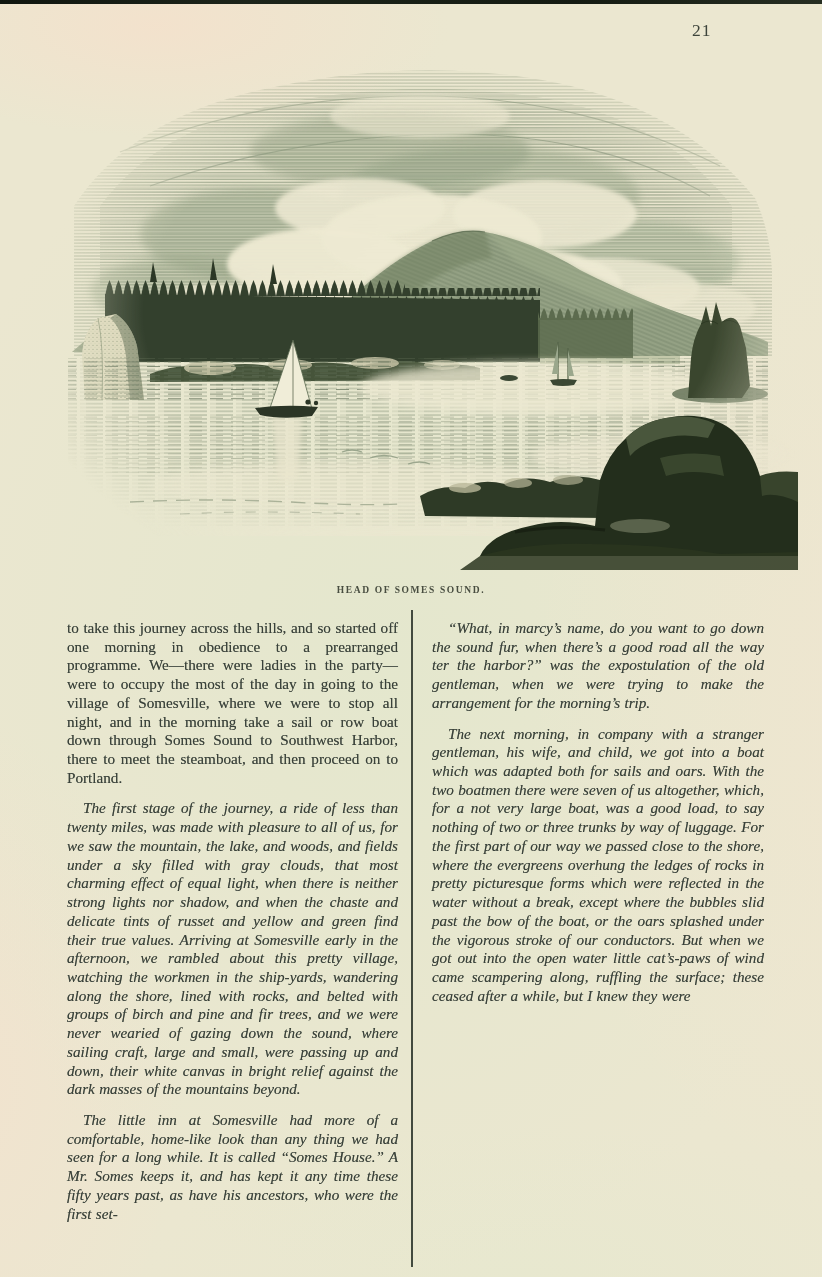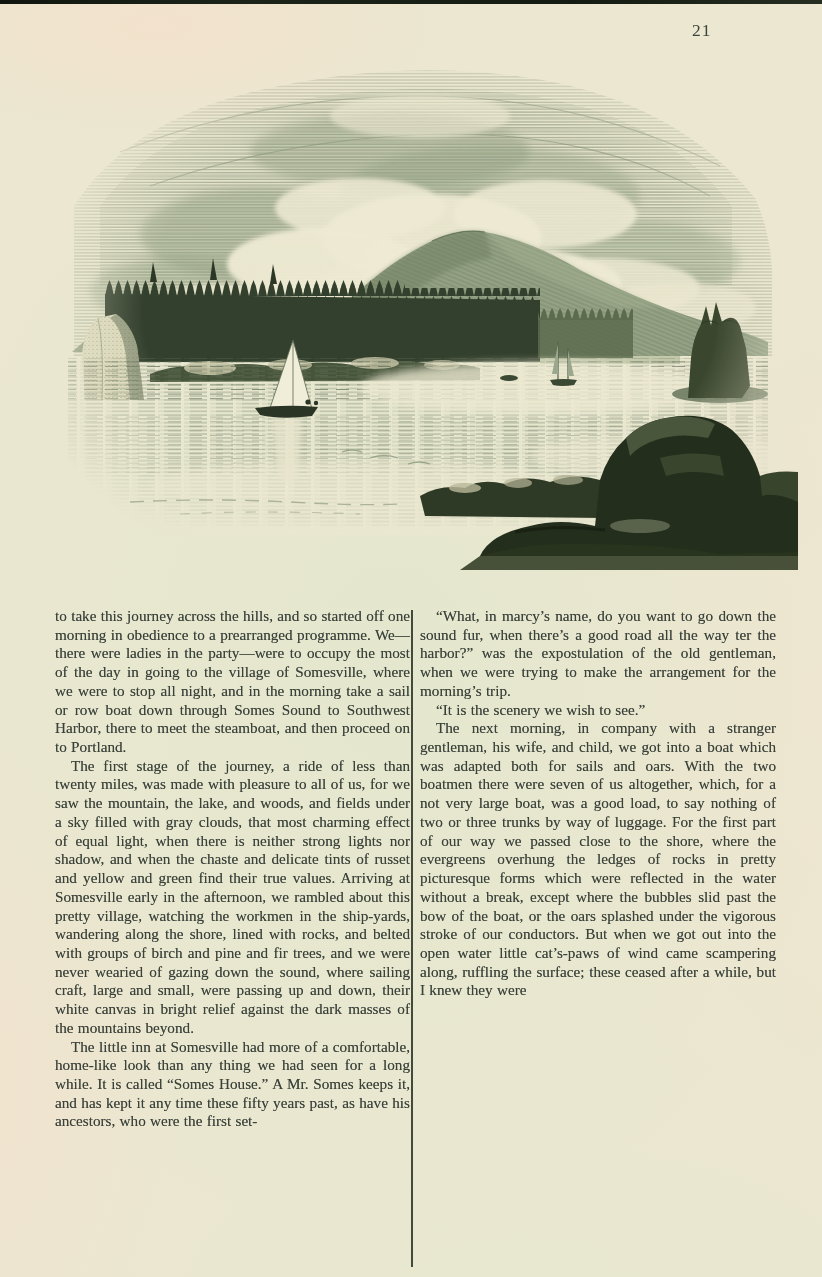--- a/index.html
+++ b/index.html
@@ -37,22 +37,22 @@
     font-size:9.5px;font-weight:bold;letter-spacing:1.6px;
     color:#484d40;
   }
   .col{
     position:absolute;top:607px;
     font-size:15.2px;line-height:18.72px;
     text-align:justify;
     text-shadow:0 0 .35px rgba(45,55,45,.55);
     word-spacing:.5px;
   }
-  .col p{margin:0;padding:0;}
-  .col p.indent{text-indent:16px;}
+  .col p{margin:12px;padding:0;}
+  .col p.indent{text-indent:16px;font-style:italic;}
   .col-left{left:55px;width:355px;}
   .col-right{left:420px;width:356px;}
   .col-rule{
     position:absolute;top:610px;left:411px;width:2px;height:657px;
     background:#424a3e;
   }
 </style>
 </head>
 <body>
 
@@ -230,27 +230,27 @@
         <path d="M566,382 Q582,366 606,362 Q634,357 655,368 L648,382 Q620,376 596,384 Q578,390 570,400 Z" fill="#49563c"></path>
         <path d="M600,402 Q630,394 660,400 L664,420 Q632,412 606,420 Z" fill="#3c4930" opacity="0.9"></path>
         <path d="M700,420 Q714,414 738,416 L738,446 Q716,436 702,440 Z" fill="#38442c"></path>
         <path d="M420,500 Q470,486 530,488 Q600,488 660,498 L738,496 L738,514 L400,514 Z" fill="#2a351f" opacity="0.85"></path>
         <path d="M455,476 Q500,468 545,474" stroke="#151d10" stroke-width="3" fill="none" opacity="0.7"></path>
         <ellipse cx="580" cy="470" rx="30" ry="7" fill="#8f9679" opacity="0.5"></ellipse>
       </g>
     </svg>
   </div>
 
+  <div class="caption">HEAD OF SOMES SOUND.</div>
 
   <div class="col col-left">
     <p>to take this journey across the hills, and so started off one morning in obedience to a prearranged programme. We—there were ladies in the party—were to occupy the most of the day in going to the village of Somesville, where we were to stop all night, and in the morning take a sail or row boat down through Somes Sound to Southwest Harbor, there to meet the steamboat, and then proceed on to Portland.</p>
     <p class="indent">The first stage of the journey, a ride of less than twenty miles, was made with pleasure to all of us, for we saw the mountain, the lake, and woods, and fields under a sky filled with gray clouds, that most charming effect of equal light, when there is neither strong lights nor shadow, and when the chaste and delicate tints of russet and yellow and green find their true values. Arriving at Somesville early in the afternoon, we rambled about this pretty village, watching the workmen in the ship-yards, wandering along the shore, lined with rocks, and belted with groups of birch and pine and fir trees, and we were never wearied of gazing down the sound, where sailing craft, large and small, were passing up and down, their white canvas in bright relief against the dark masses of the mountains beyond.</p>
     <p class="indent">The little inn at Somesville had more of a comfortable, home-like look than any thing we had seen for a long while. It is called “Somes House.” A Mr. Somes keeps it, and has kept it any time these fifty years past, as have his ancestors, who were the first set-</p>
   </div>
 
   <div class="col-rule"></div>
 
   <div class="col col-right">
     <p class="indent">“What, in marcy’s name, do you want to go down the sound fur, when there’s a good road all the way ter the harbor?” was the expostulation of the old gentleman, when we were trying to make the arrangement for the morning’s trip.</p>
-    <p class="indent">“It is the scenery we wish to see.”</p>
     <p class="indent">The next morning, in company with a stranger gentleman, his wife, and child, we got into a boat which was adapted both for sails and oars. With the two boatmen there were seven of us altogether, which, for a not very large boat, was a good load, to say nothing of two or three trunks by way of luggage. For the first part of our way we passed close to the shore, where the evergreens overhung the ledges of rocks in pretty picturesque forms which were reflected in the water without a break, except where the bubbles slid past the bow of the boat, or the oars splashed under the vigorous stroke of our conductors. But when we got out into the open water little cat’s-paws of wind came scampering along, ruffling the surface; these ceased after a while, but I knew they were</p>
   </div>
 </div>
 
 </body></html>

